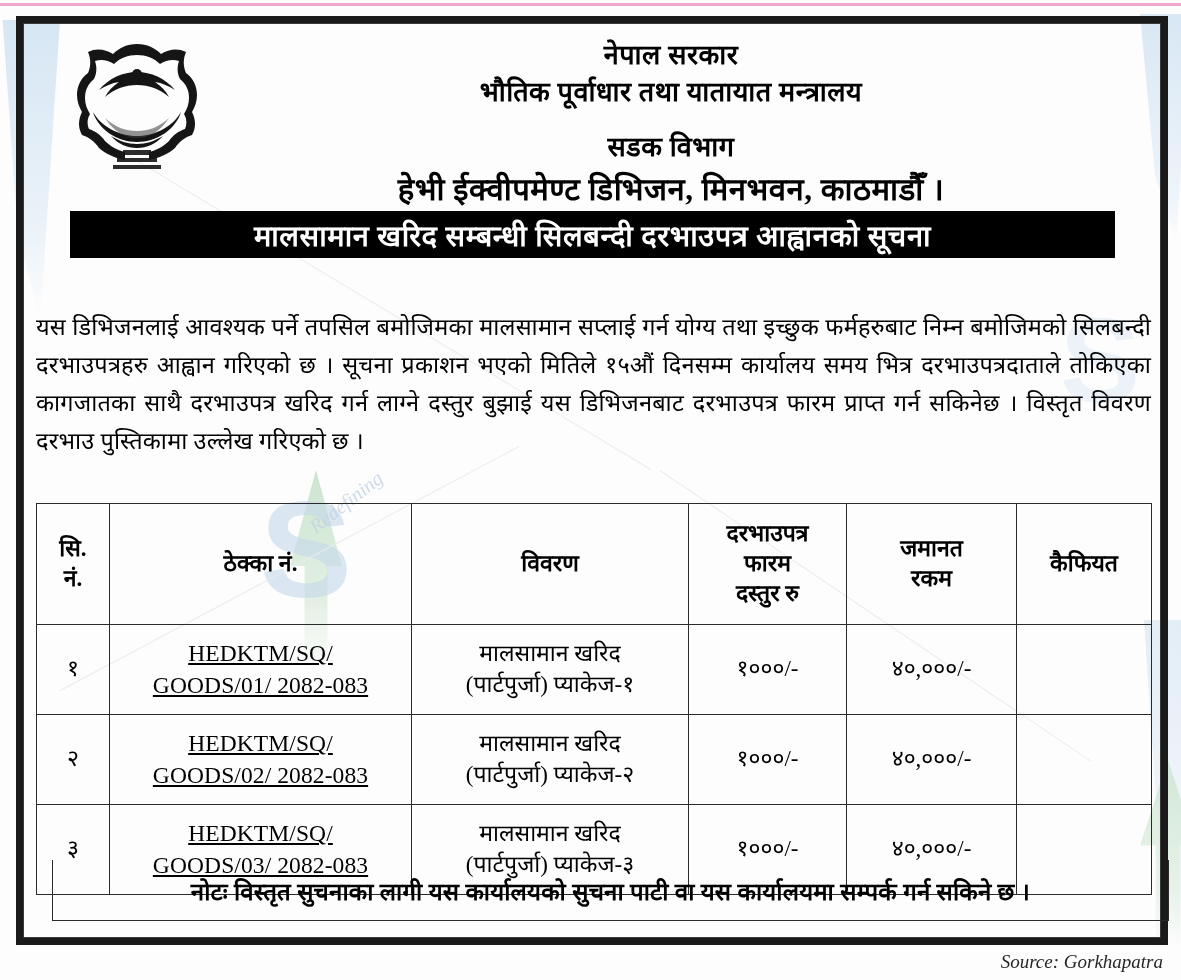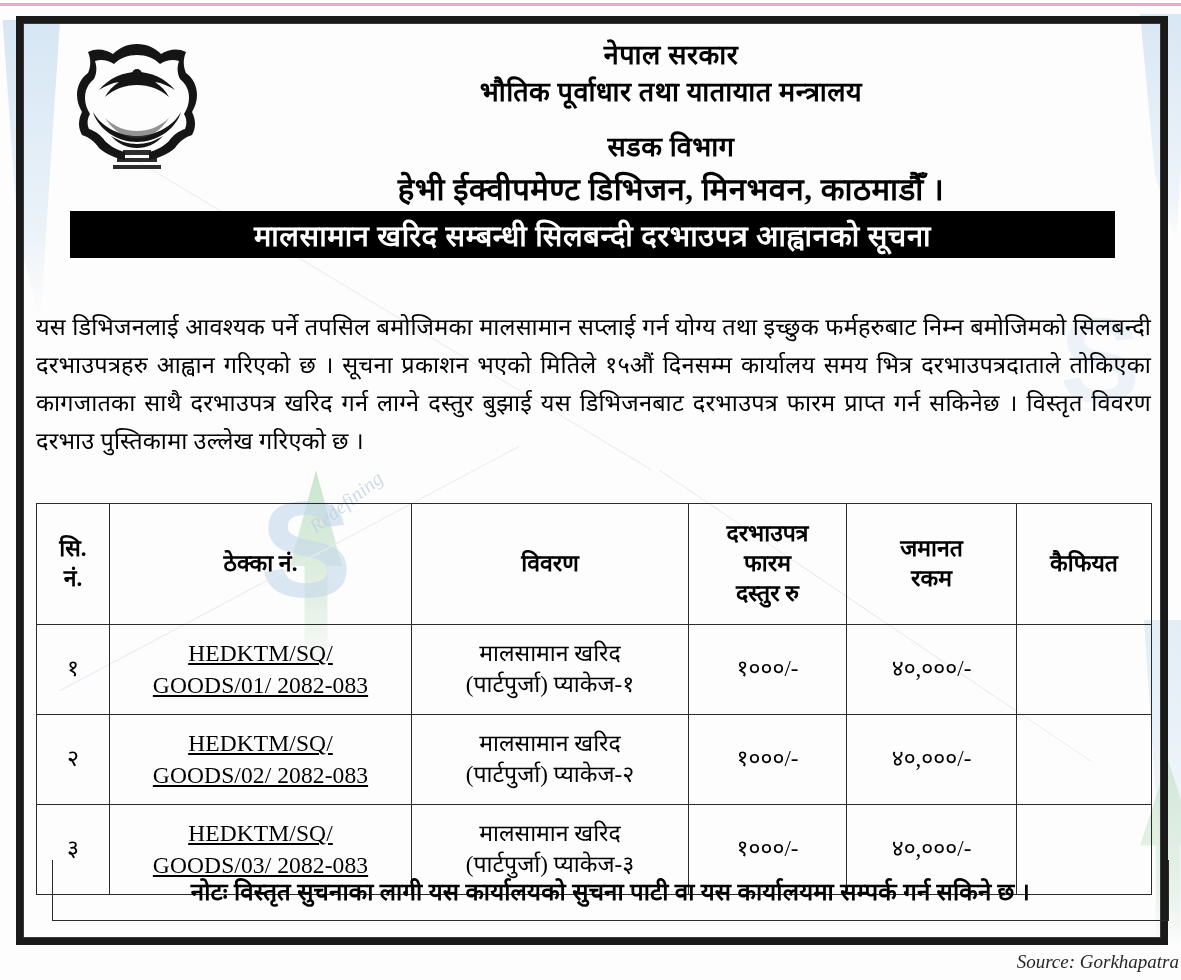--- a/index.html
+++ b/index.html
@@ -100,21 +100,21 @@
   
   .note{
     position:absolute;left:10px;top:834px;width:1115px;height:60px;
     border:1.6px solid #2a2a2a;border-top:none;
     display:flex;align-items:center;justify-content:center;margin-left:16px;
   }
   .note span{font-size:24px;font-weight:700;letter-spacing:.2px;white-space:nowrap;}
 
   
   .source{
-    position:absolute;left:16px;top:951px;width:1163px;text-align:right;
+    position:absolute;left:0;top:951px;width:1163px;text-align:right;
     font-size:19px;font-style:italic;color:#262626;
     font-family:"Liberation Serif","DejaVu Serif",serif;
   }
 </style>
 </head>
 <body>
 
 <div id="page">
 
   <div class="pink-rule"></div>

